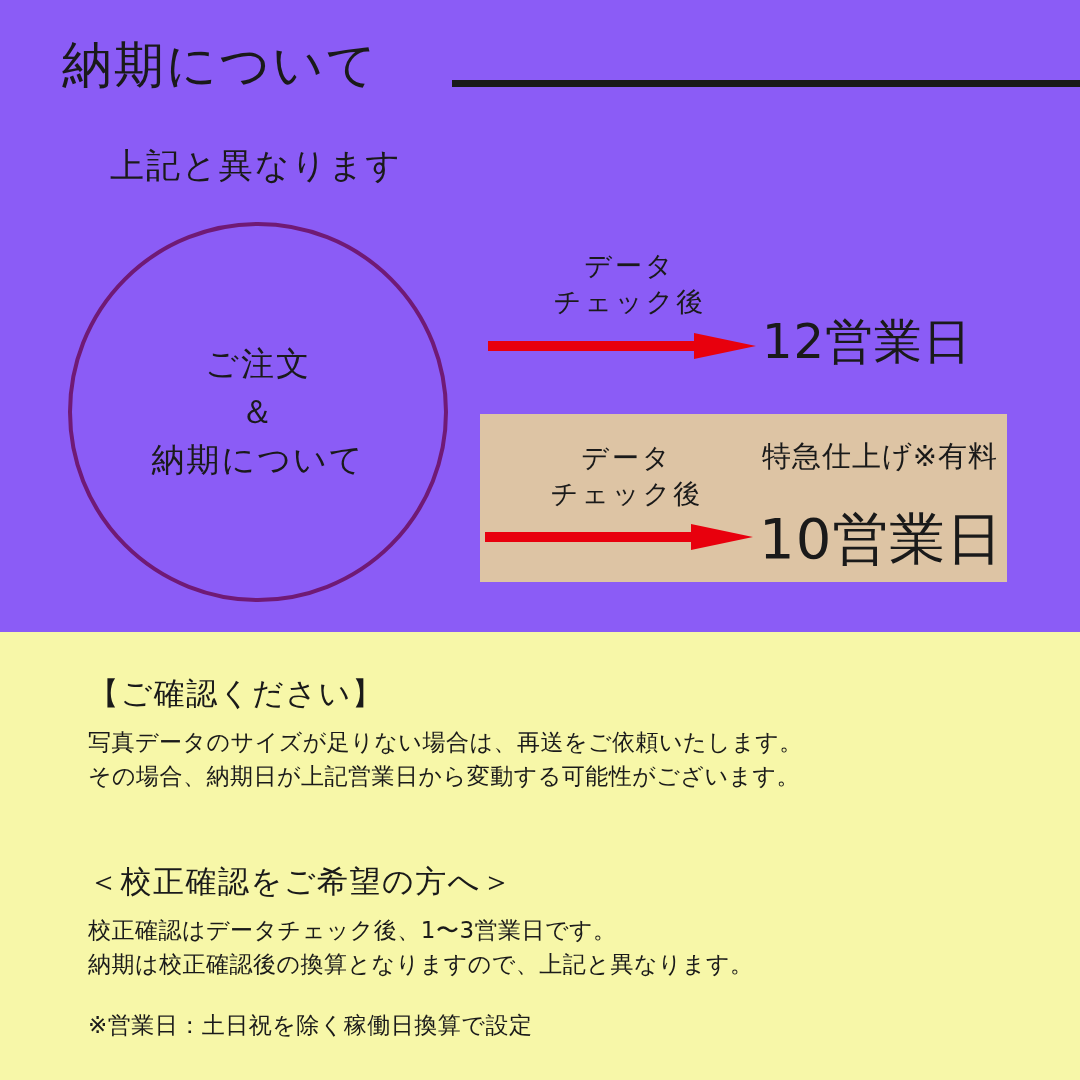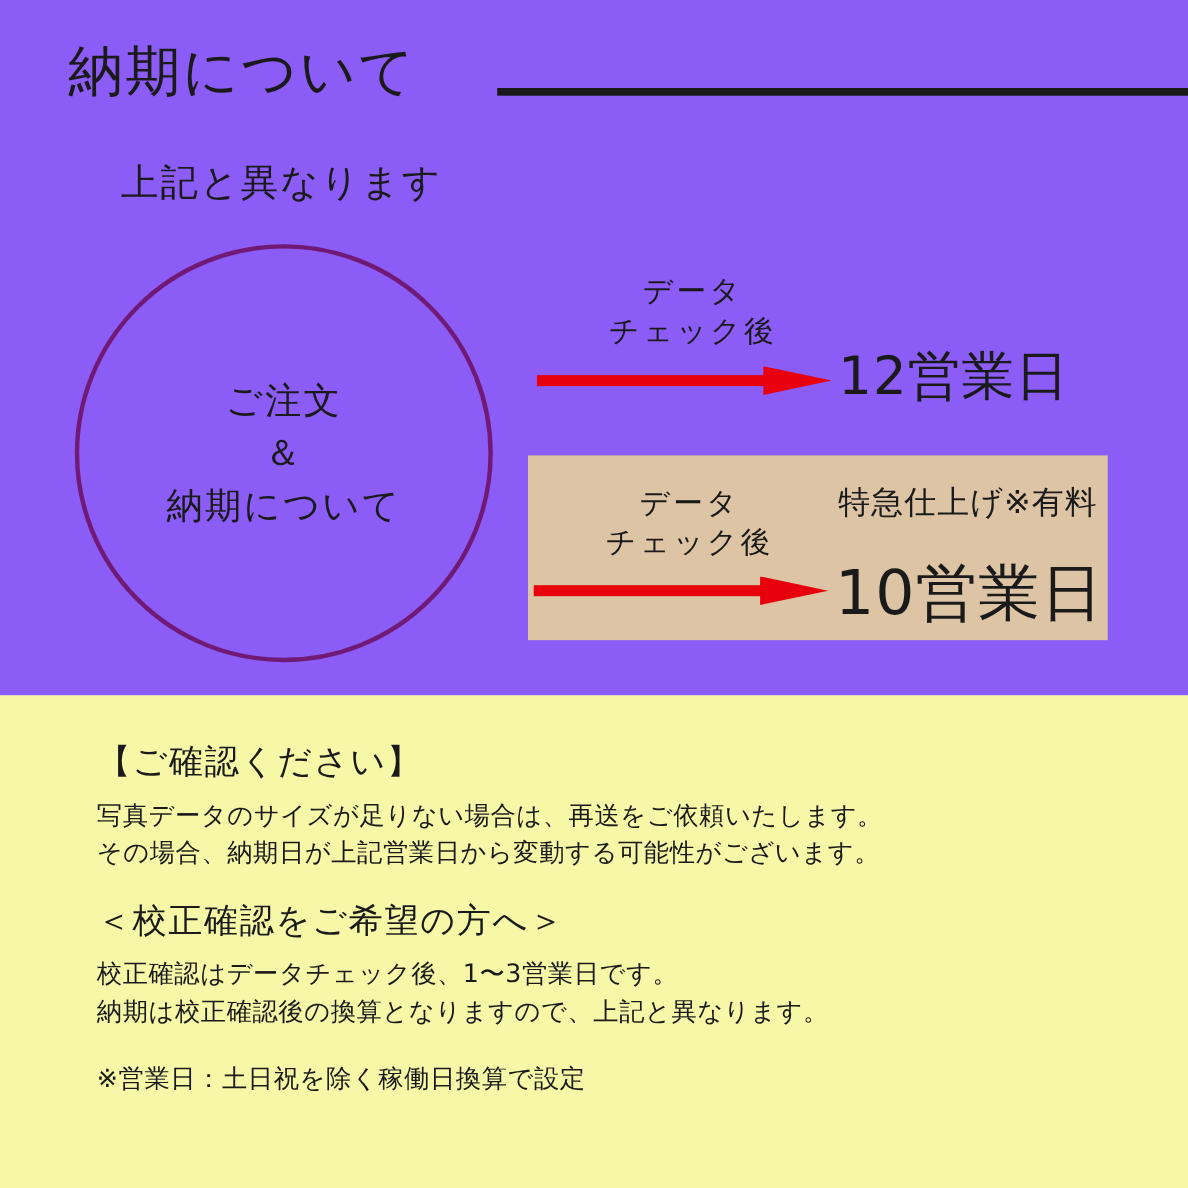--- a/index.html
+++ b/index.html
@@ -177,21 +177,21 @@
     position: absolute;
     left: 88px;
     top: 38px;
   }
   #notice-block-2 {
     position: absolute;
     left: 88px;
     top: 182px;
   }
   #notice-block-1 .heading { margin-bottom: 8px; }
-  #notice-block-2 .heading { margin-bottom: 8px; }
+  #notice-block-2 .heading { margin-bottom: 8px; margin-top: 44px; }
   #notice-block-2 .line.last { margin-top: 26px; }
 </style>
 </head>
 <body>
 
 <div id="page">
 
   <div id="header-title">納期について</div>
   <div id="header-rule"></div>
 

